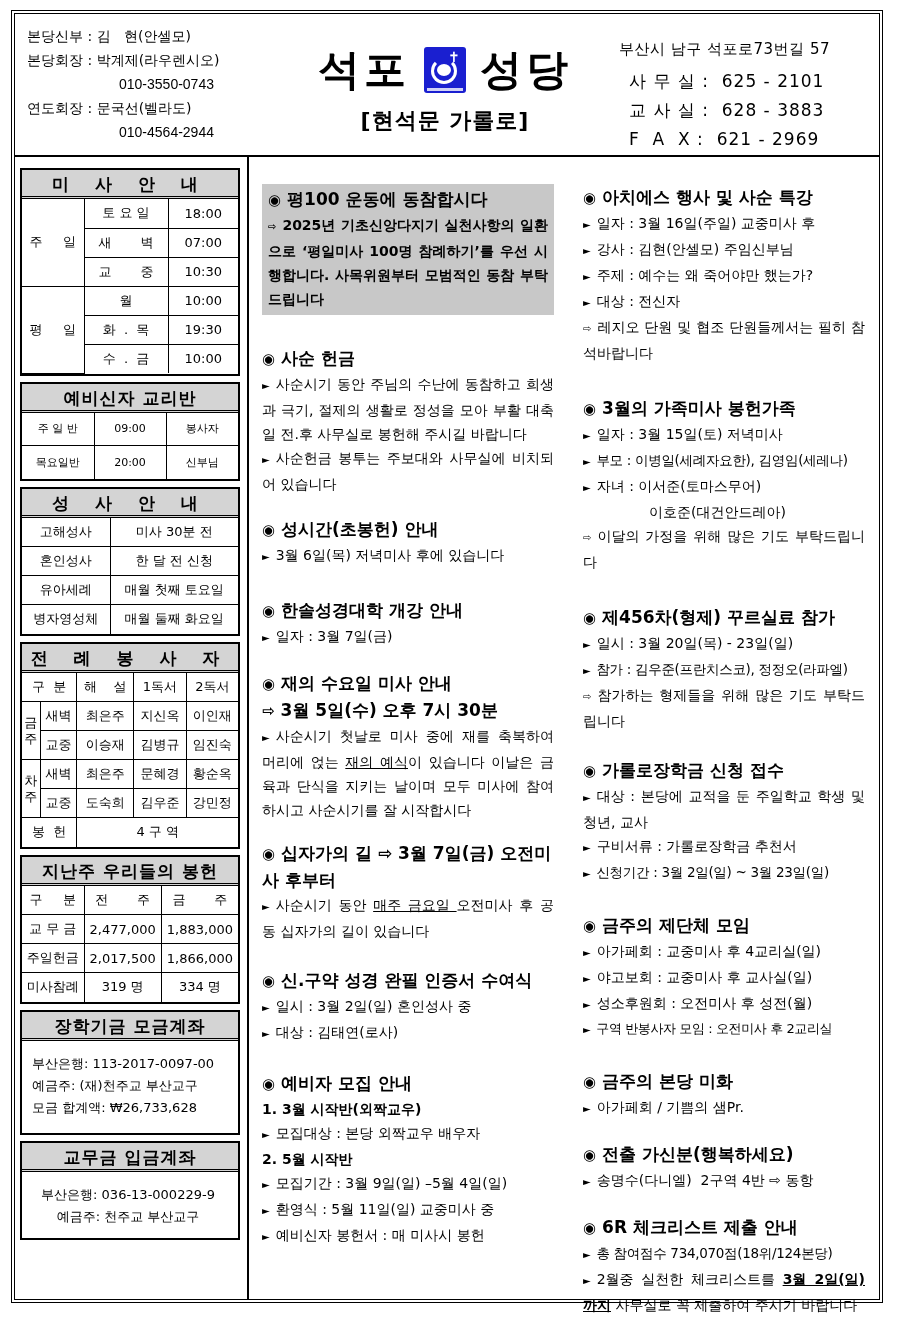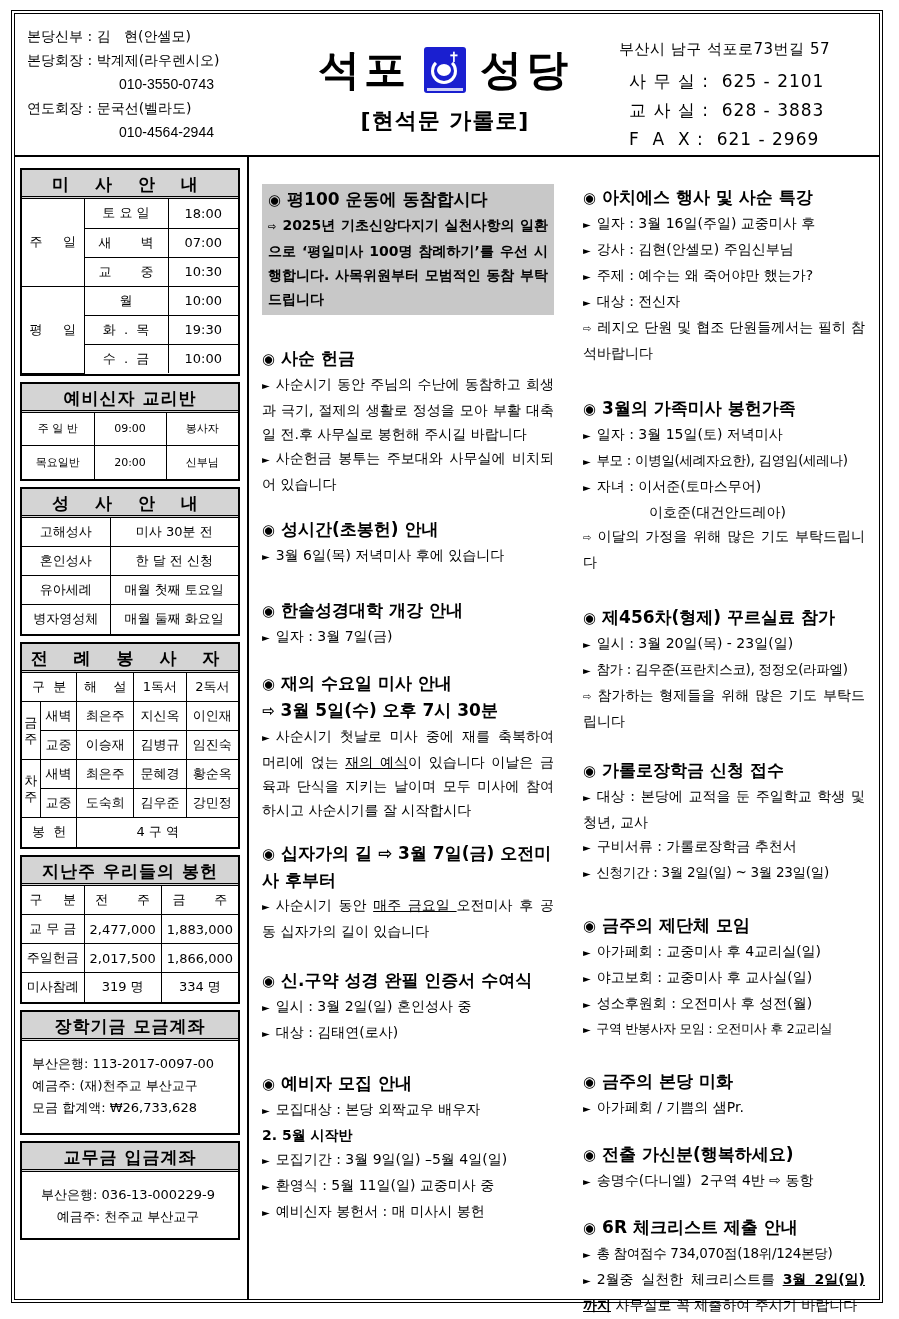--- a/index.html
+++ b/index.html
@@ -307,20 +307,21 @@
     </div>
 
     <div class="section" style="margin-bottom:24px">
       <div class="sec-title"><span class="bullet">◉</span><span>신.구약 성경 완필 인증서 수여식</span></div>
       <div class="item"><span class="mk">►</span><span>일시 : 3월 2일(일) 혼인성사 중</span></div>
       <div class="item"><span class="mk">►</span><span>대상 : 김태연(로사)</span></div>
     </div>
 
     <div class="section">
       <div class="sec-title"><span class="bullet">◉</span><span>예비자 모집 안내</span></div>
+      <div class="item bold">1. 3월 시작반(외짝교우)</div>
       <div class="item"><span class="mk">►</span><span>모집대상 : 본당 외짝교우 배우자</span></div>
       <div class="item bold">2. 5월 시작반</div>
       <div class="item"><span class="mk">►</span><span>모집기간 : 3월 9일(일) –5월 4일(일)</span></div>
       <div class="item"><span class="mk">►</span><span>환영식 : 5월 11일(일) 교중미사 중</span></div>
       <div class="item"><span class="mk">►</span><span>예비신자 봉헌서 : 매 미사시 봉헌</span></div>
     </div>
   </div>
 
   <div class="right-col">
     <div class="section" style="margin-bottom:30px">

